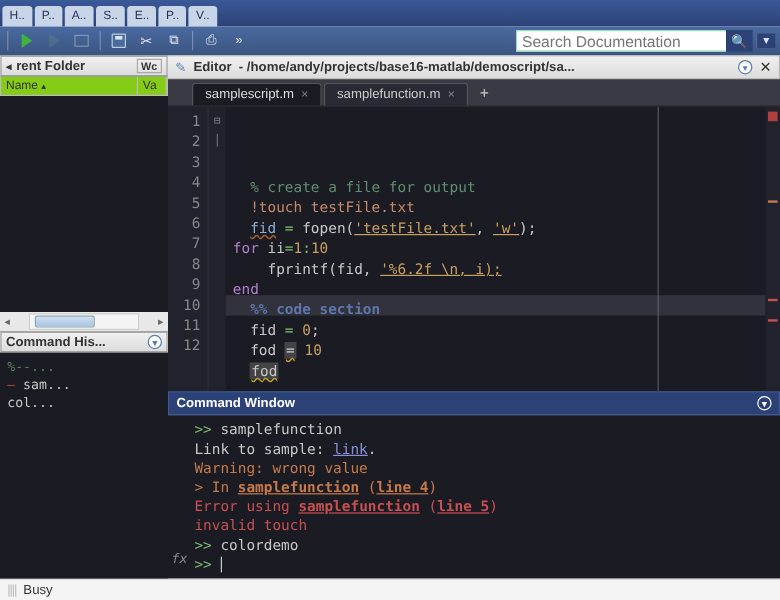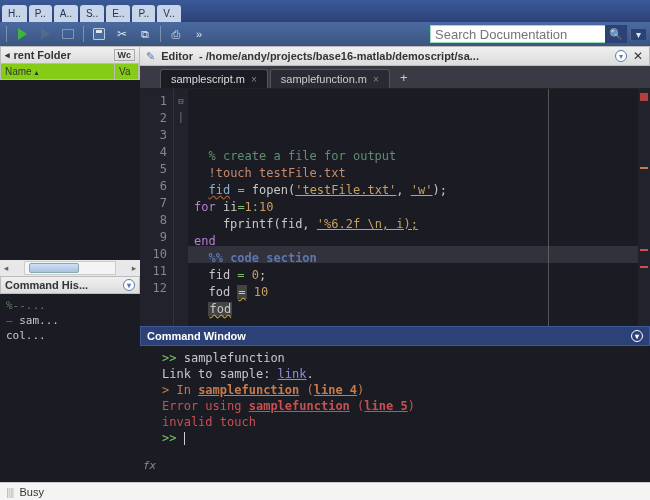--- a/index.html
+++ b/index.html
@@ -244,23 +244,25 @@
     <div>
       <div class="cw-title">
         <span>Command Window</span>
         <span class="spacer"></span>
         <span class="circ-btn" style="color:#fff;border-color:#fff;background:transparent">▾</span>
       </div>
       <div class="cw-body" id="cw-body">
         <span class="fx">fx</span>
       <div class="cw-line"><span class="cw-prompt">&gt;&gt; </span><span class="">samplefunction</span></div>
           <div class="cw-line"><span class="">Link to sample: </span><span class="cw-link">link</span><span class="">.</span></div>
+          <div class="cw-line"><span class="cw-warn">Warning: wrong value</span></div>
           <div class="cw-line"><span class="cw-warn">&gt; In </span><span class="cw-warn" style="text-decoration: underline; font-weight: bold;">samplefunction</span><span class="cw-warn"> (</span><span class="cw-warn" style="text-decoration: underline; font-weight: bold;">line 4</span><span class="cw-warn">)</span></div>
           <div class="cw-line"><span class="cw-err">Error using </span><span class="cw-err" style="text-decoration: underline; font-weight: bold;">samplefunction</span><span class="cw-err"> (</span><span class="cw-err" style="text-decoration: underline; font-weight: bold;">line 5</span><span class="cw-err">)</span></div>
           <div class="cw-line"><span class="cw-err">invalid touch</span></div>
+          <div class="cw-line"><span class="cw-prompt">&gt;&gt; </span><span class="">colordemo</span></div>
           <div class="cw-line"><span class="cw-prompt">&gt;&gt; </span><span class="cw-cursor"></span></div>
         </div>
     </div>
   </div>
 </div>
 
 <div class="status">
   <span class="grips">||||</span>
   <span>Busy</span>
 </div>

